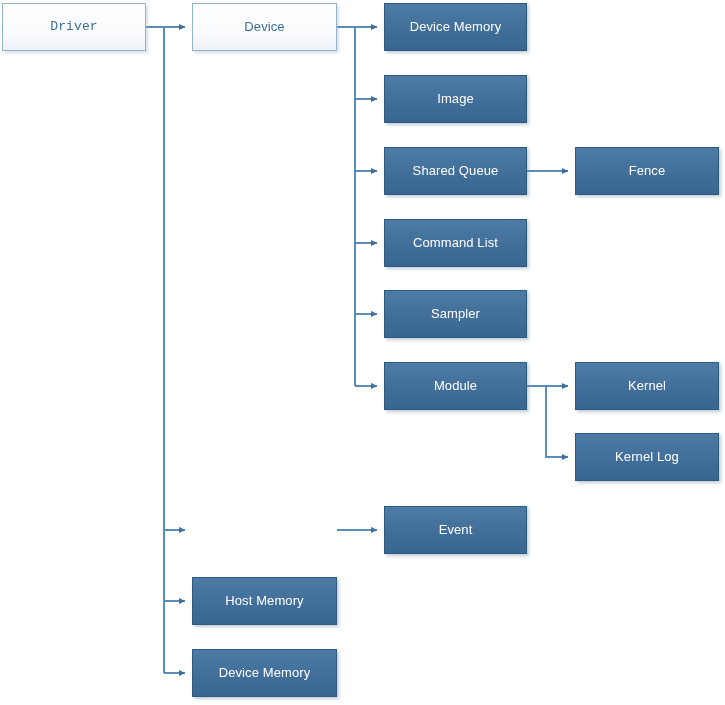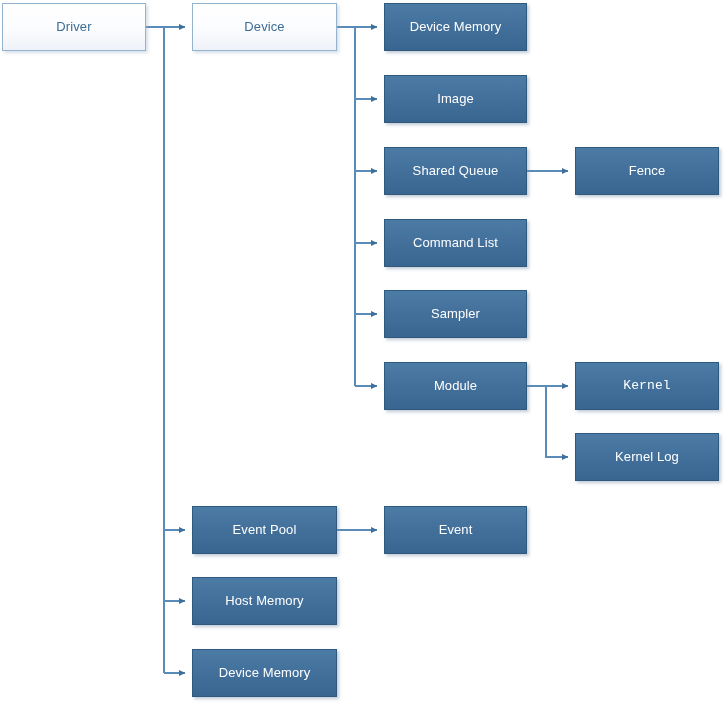--- a/index.html
+++ b/index.html
@@ -99,21 +99,21 @@
       <path d="M337,530 L377,530"></path>
     </g>
 
     <g stroke="#5a8cba" stroke-width="2" fill="none">
       <path d="M164,27 L164,673"></path>
       <path d="M355,27 L355,386"></path>
       <path d="M546,386 L546,457"></path>
     </g>
   </svg>
 
-  <div class="node node-outline" style="left:2px; top:3px; width:144px; height:48px;">
+  <div class="node node-outline" style="left:2px; top:3px; width:144px; height:48px;font-family:Liberation Mono, monospace;">
     <span class="node-label">Driver</span>
   </div>
 
   <div class="node node-outline" style="left:192px; top:3px; width:145px; height:48px;">
     <span class="node-label">Device</span>
   </div>
 
   <div class="node node-filled" style="left:384px; top:3px; width:143px; height:48px;">
     <span class="node-label">Device Memory</span>
   </div>
@@ -135,31 +135,28 @@
   </div>
 
   <div class="node node-filled" style="left:384px; top:290px; width:143px; height:48px;">
     <span class="node-label">Sampler</span>
   </div>
 
   <div class="node node-filled" style="left:384px; top:362px; width:143px; height:48px;">
     <span class="node-label">Module</span>
   </div>
 
-  <div class="node node-filled" style="left:575px; top:362px; width:144px; height:48px;font-family:Liberation Mono, monospace;">
+  <div class="node node-filled" style="left:575px; top:362px; width:144px; height:48px;">
     <span class="node-label">Kernel</span>
   </div>
 
   <div class="node node-filled" style="left:575px; top:433px; width:144px; height:48px;">
     <span class="node-label">Kernel Log</span>
   </div>
 
-  <div class="node node-filled" style="left:192px; top:506px; width:145px; height:48px;">
-    <span class="node-label">Event Pool</span>
-  </div>
 
   <div class="node node-filled" style="left:384px; top:506px; width:143px; height:48px;">
     <span class="node-label">Event</span>
   </div>
 
   <div class="node node-filled" style="left:192px; top:577px; width:145px; height:48px;">
     <span class="node-label">Host Memory</span>
   </div>
 
   <div class="node node-filled" style="left:192px; top:649px; width:145px; height:48px;">

